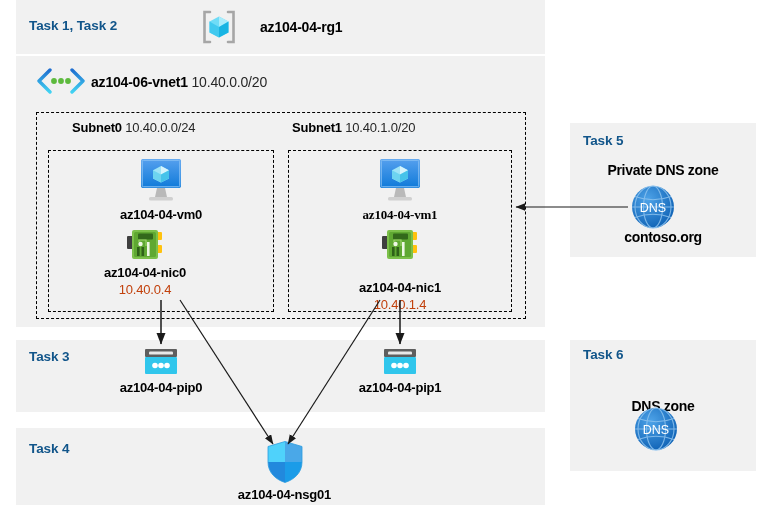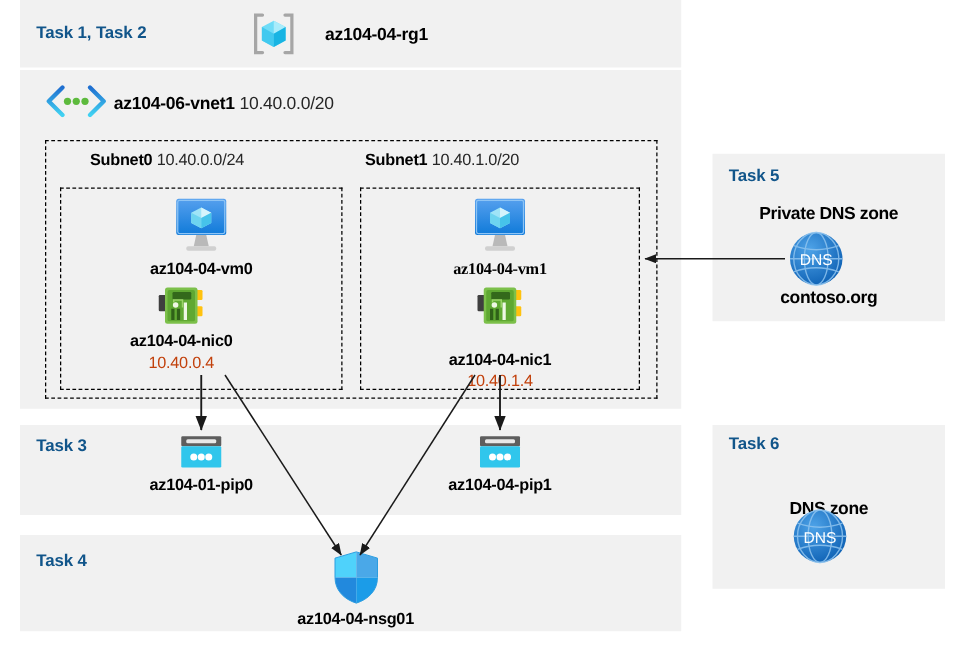--- a/index.html
+++ b/index.html
@@ -243,21 +243,21 @@
     <span class="icon">
       <svg width="34" height="28" viewBox="0 0 34 28" style="margin:0 auto;">
         <rect x="1" y="1" width="32" height="8" rx="1" fill="#5e5e5e"></rect>
         <rect x="5" y="3.4" width="24" height="3.2" rx="1.2" fill="#e8e8e8"></rect>
         <rect x="1" y="9" width="32" height="17" rx="1" fill="#30c6ec"></rect>
         <circle cx="11" cy="17.5" r="2.8" fill="#ffffff"></circle>
         <circle cx="17" cy="17.5" r="2.8" fill="#ffffff"></circle>
         <circle cx="23" cy="17.5" r="2.8" fill="#ffffff"></circle>
       </svg>
     </span>
-    <div class="cap bold-name" style="margin-top:4px;">az104-01-pip0</div>
+    <div class="cap bold-name" style="margin-top:4px;">az104-04-pip0</div>
   </div>
 
   <div class="node" style="left:340px; top:348px; width:120px;">
     <span class="icon">
       <svg width="34" height="28" viewBox="0 0 34 28" style="margin:0 auto;">
         <rect x="1" y="1" width="32" height="8" rx="1" fill="#5e5e5e"></rect>
         <rect x="5" y="3.4" width="24" height="3.2" rx="1.2" fill="#e8e8e8"></rect>
         <rect x="1" y="9" width="32" height="17" rx="1" fill="#30c6ec"></rect>
         <circle cx="11" cy="17.5" r="2.8" fill="#ffffff"></circle>
         <circle cx="17" cy="17.5" r="2.8" fill="#ffffff"></circle>

